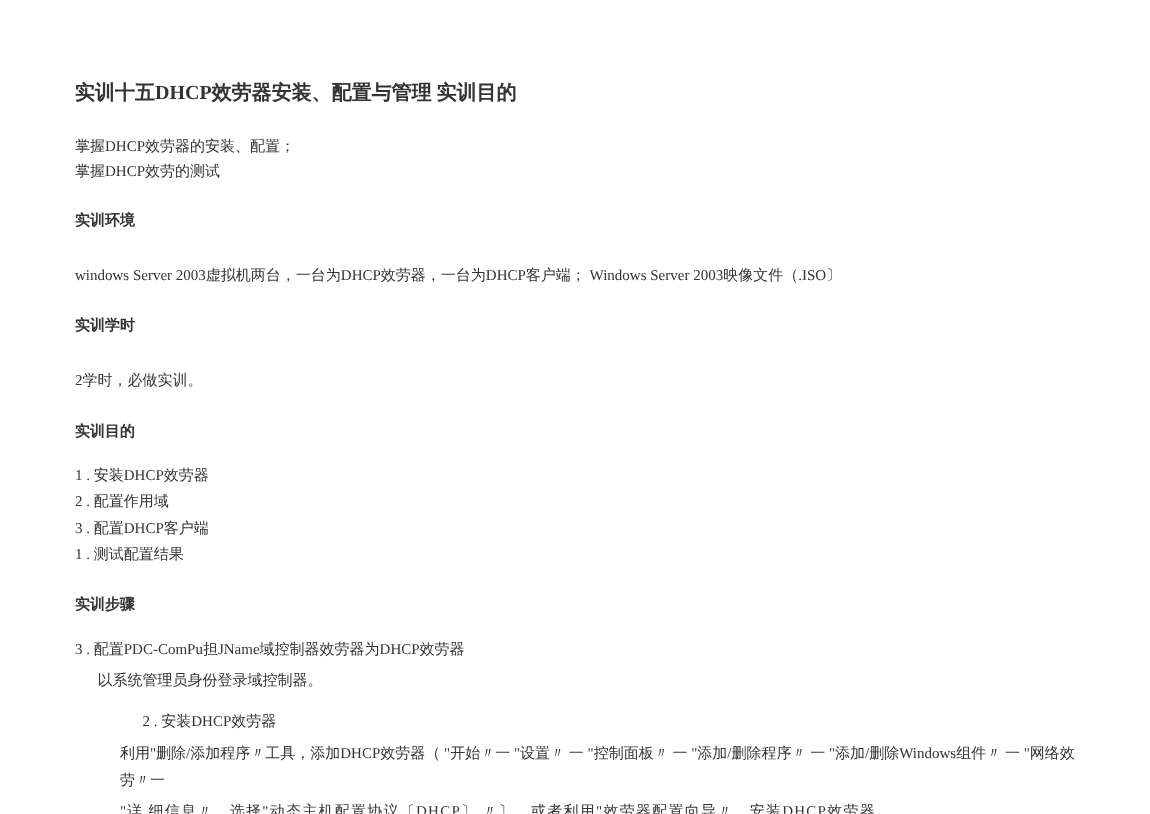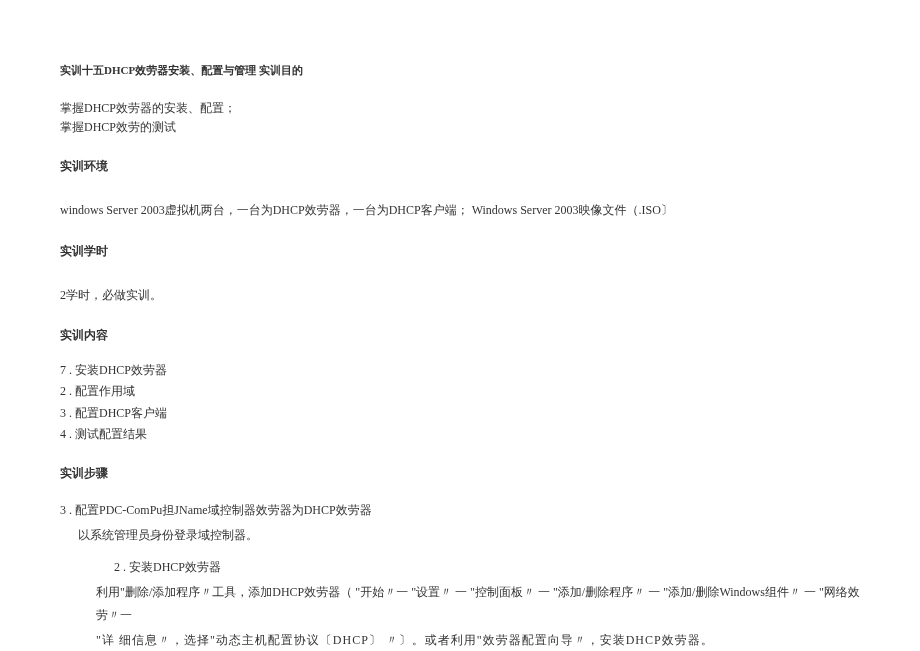--- a/index.html
+++ b/index.html
@@ -9,21 +9,21 @@
       font-size: 12px;
       color: #333;
       background: #fff;
       width: 920px;
       height: 651px;
       box-sizing: border-box;
       padding: 60px 60px 40px 60px;
       line-height: 1.9;
     }
     .title {
-      font-size: 11px;
+      font-size: 16px;
       font-weight: bold;
       margin-bottom: 18px;
     }
     .objectives {
       margin-bottom: 18px;
     }
     .objectives div {
       line-height: 1.6;
     }
     .section-head {
@@ -68,25 +68,25 @@
   <div>掌握DHCP效劳器的安装、配置；</div>
   <div>掌握DHCP效劳的测试</div>
 </div>
 
 <div class="section-head">实训环境</div>
 <div class="body-text">windows Server 2003虚拟机两台，一台为DHCP效劳器，一台为DHCP客户端；  Windows Server 2003映像文件（.ISO〕</div>
 
 <div class="section-head">实训学时</div>
 <div class="body-text">2学时，必做实训。</div>
 
-<div class="section-head">实训内容</div>
-<div class="list-item">7 . 安装DHCP效劳器</div>
+<div class="section-head">实训目的</div>
+<div class="list-item">1 . 安装DHCP效劳器</div>
 <div class="list-item">2 . 配置作用域</div>
 <div class="list-item">3 . 配置DHCP客户端</div>
-<div class="list-item">4 . 测试配置结果</div>
+<div class="list-item">1 . 测试配置结果</div>
 
 <div class="section-head">实训步骤</div>
 
 <div class="step-main">3 . 配置PDC-ComPu担JName域控制器效劳器为DHCP效劳器</div>
 <div class="step-main indent-1">以系统管理员身份登录域控制器。</div>
 
 <div class="gap"></div>
 
 <div class="step-main indent-2">2 . 安装DHCP效劳器</div>
 <div class="step-main indent-2b">利用"删除/添加程序〃工具，添加DHCP效劳器（ "开始〃一 "设置〃 一 "控制面板〃 一 "添加/删除程序〃 一 "添加/删除Windows组件〃 一 "网络效劳〃一</div>

